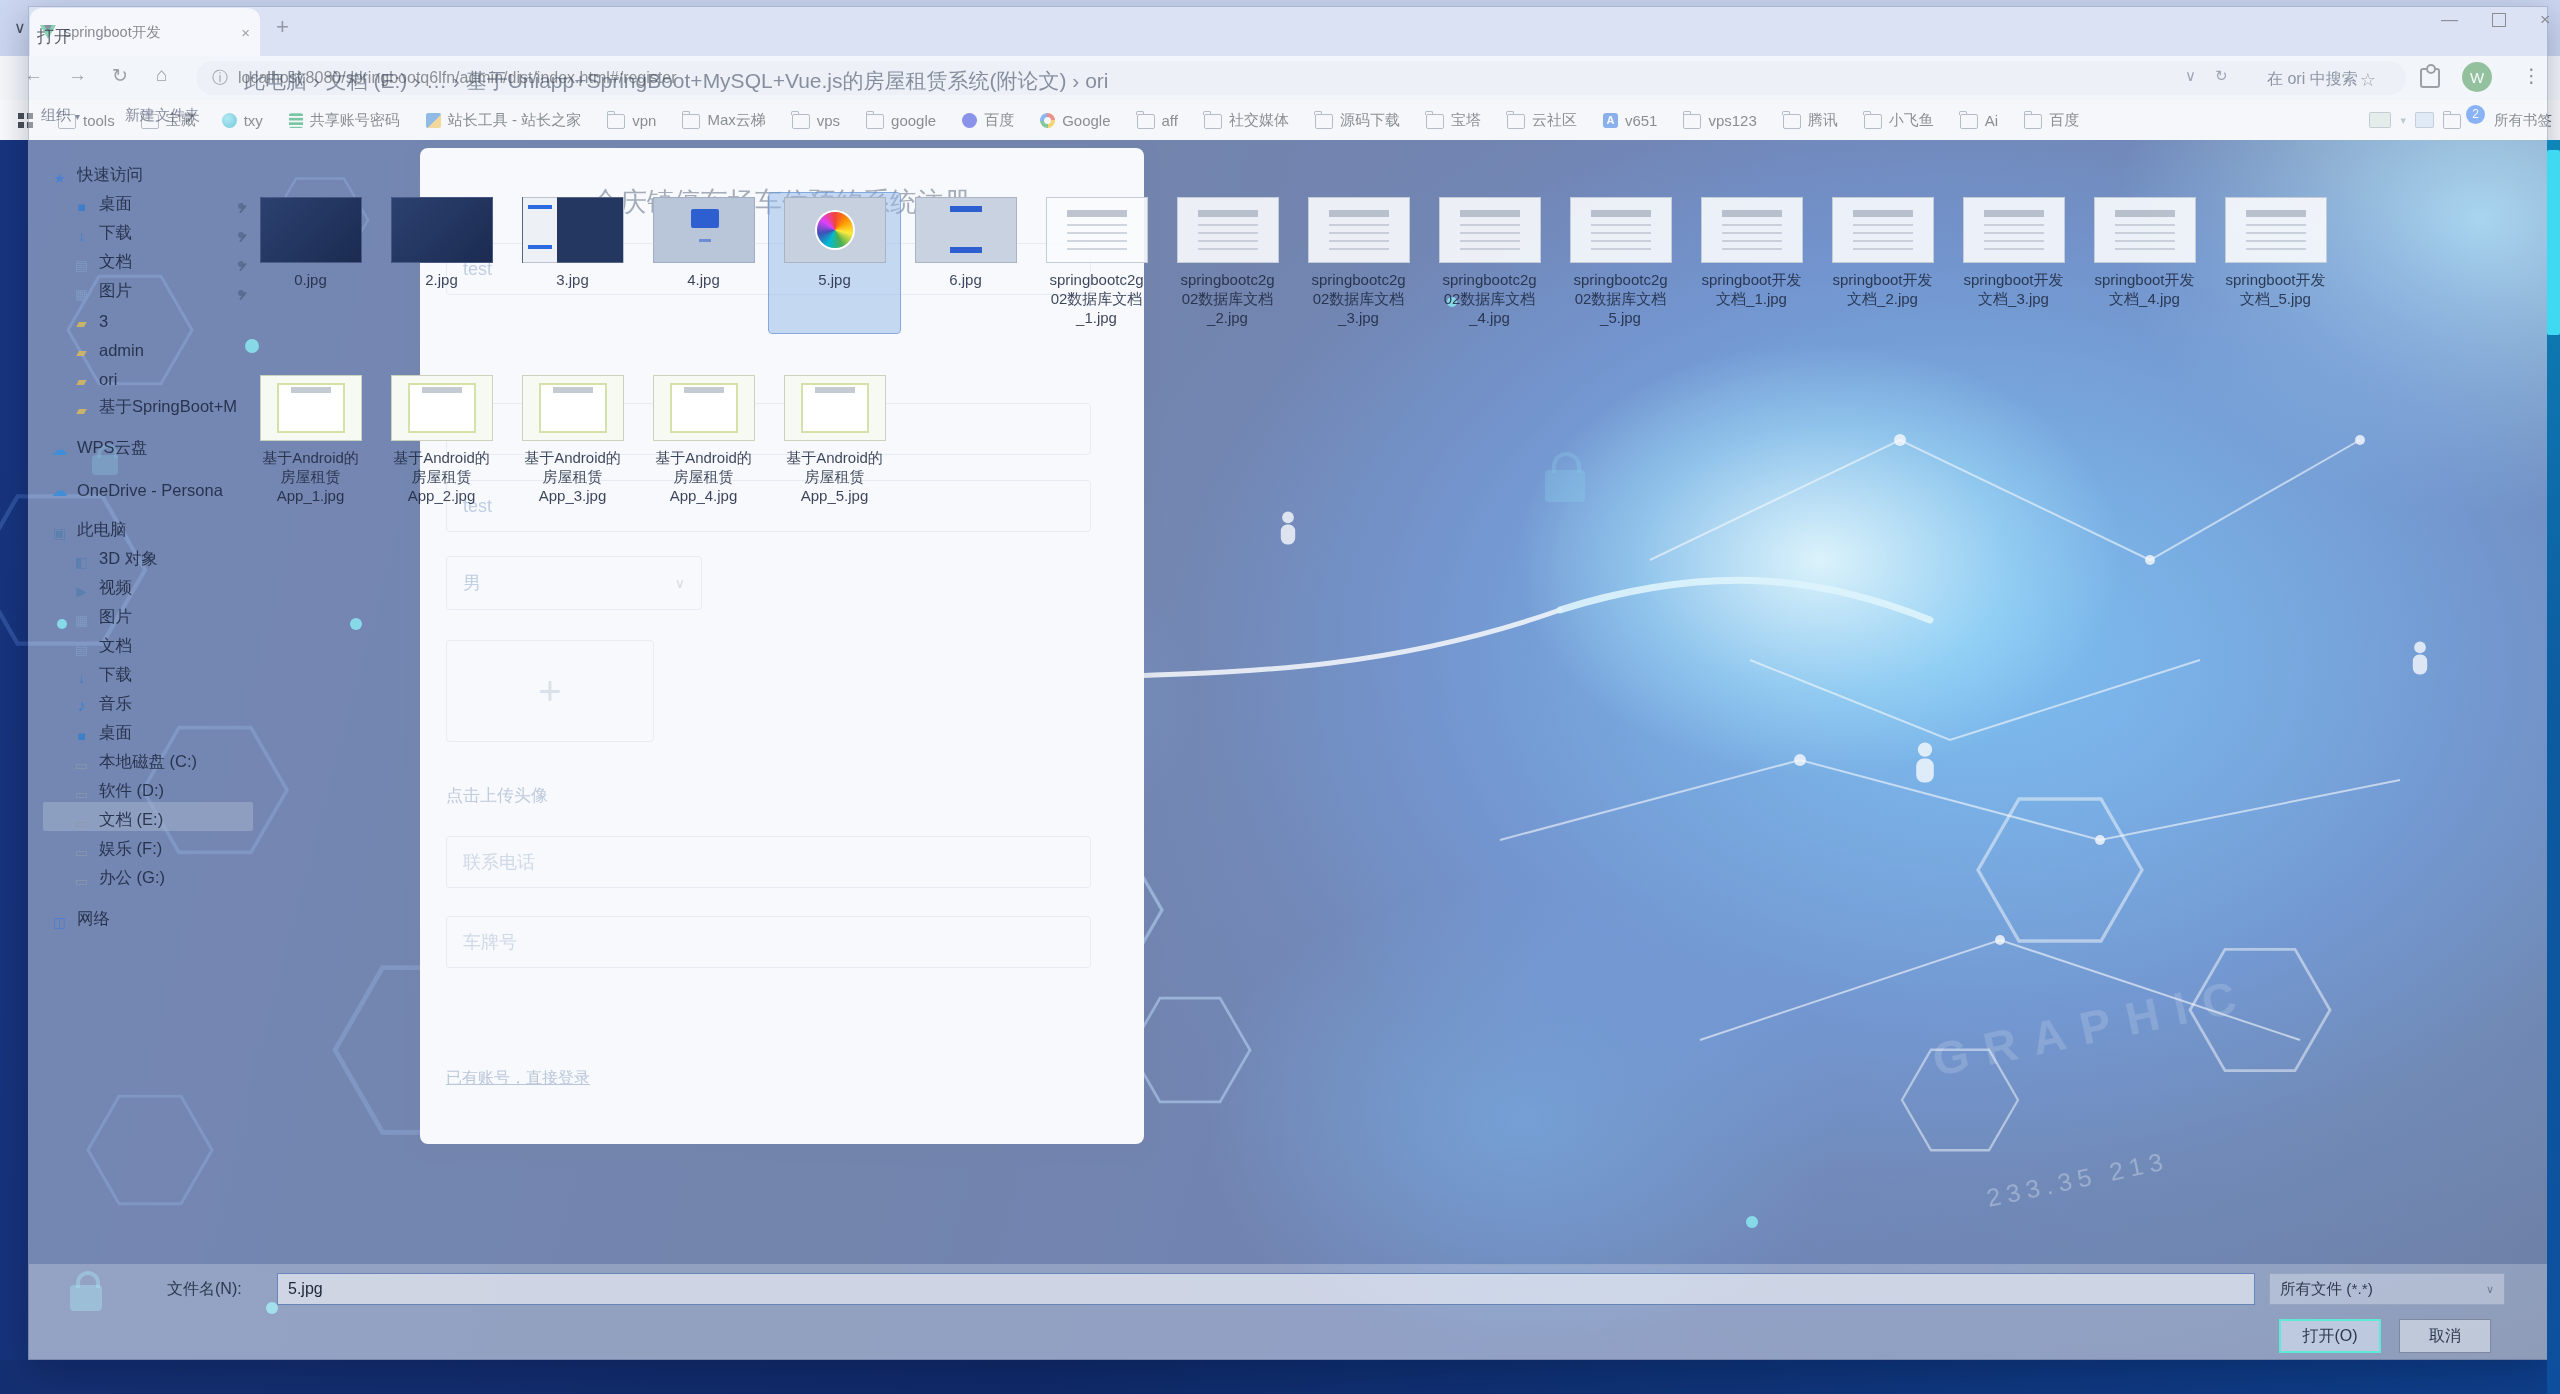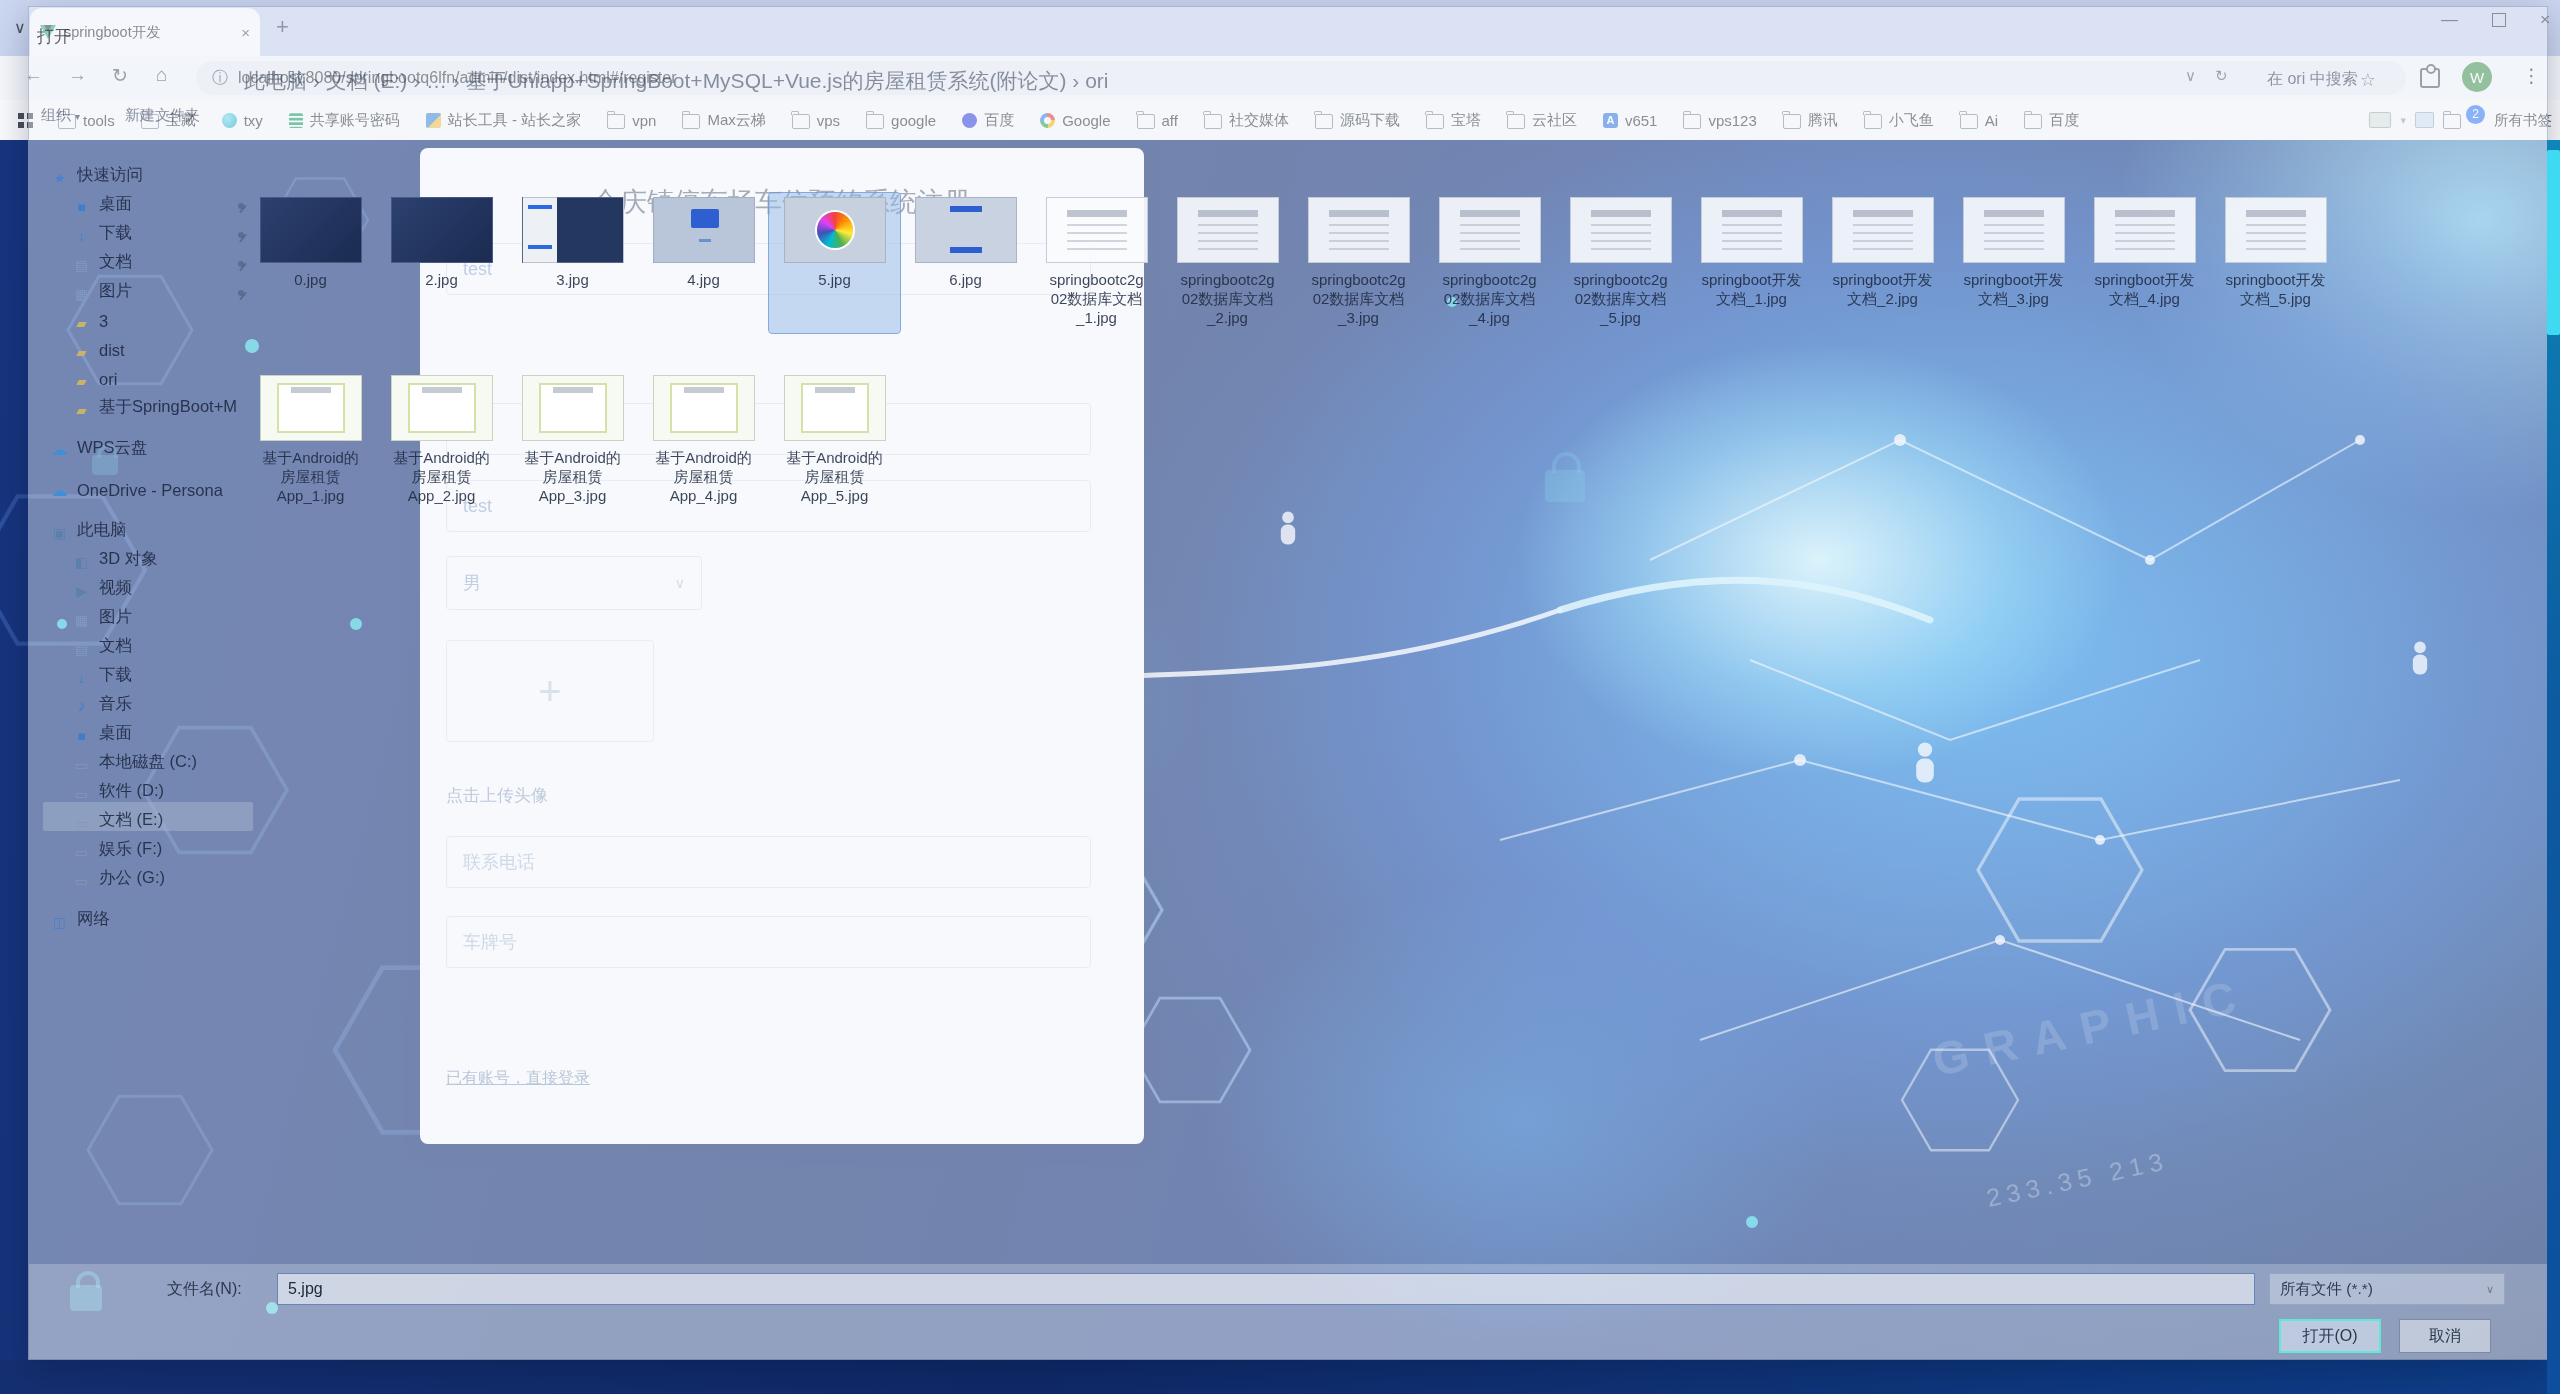--- a/index.html
+++ b/index.html
@@ -469,21 +469,21 @@
         </div>
 
         <div class="sb-row it">
           <span class="sb-ic fold"></span>
           <span class="sb-label">3</span>
 
         </div>
 
         <div class="sb-row it">
           <span class="sb-ic fold"></span>
-          <span class="sb-label">dist</span>
+          <span class="sb-label">admin</span>
 
         </div>
 
         <div class="sb-row it">
           <span class="sb-ic fold"></span>
           <span class="sb-label">ori</span>
 
         </div>
 
         <div class="sb-row it">

